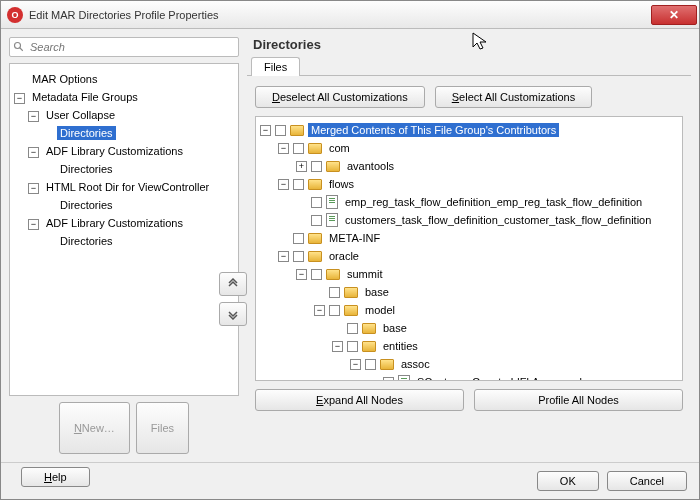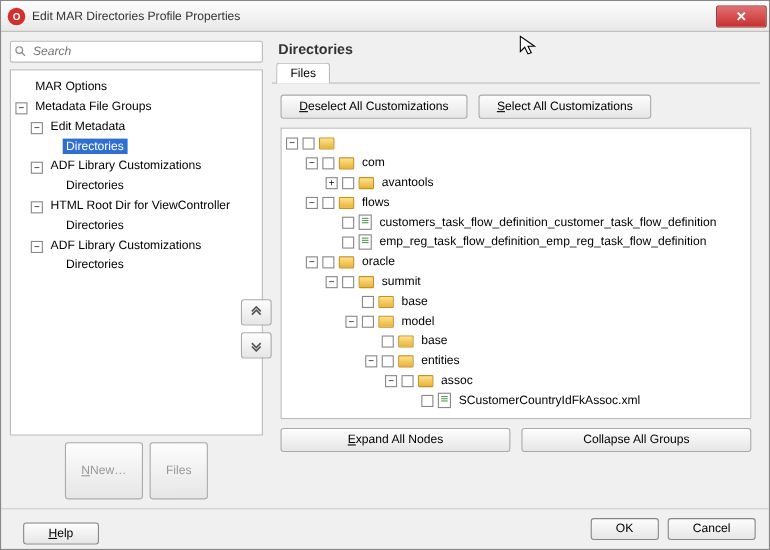--- a/index.html
+++ b/index.html
@@ -42,21 +42,21 @@
 .ft-exp { width:11px; height:11px; border:1px solid #888; display:inline-flex; align-items:center; justify-content:center; font-size:9px; line-height:1; margin-right:4px; background:#fff; cursor:pointer; flex-shrink:0;}
 .ft-noexp { width:15px; display:inline-block; flex-shrink:0;}
 .ft-check { width:11px; height:11px; border:1px solid #888; background:#fff; margin-right:4px; flex-shrink:0; cursor:pointer;}
 .ft-folder { width:14px; height:11px; background:linear-gradient(#ffe28a,#e8b439); border:1px solid #c89020; border-radius:1px; margin-right:4px; flex-shrink:0;}
 .ft-file { width:12px; height:14px; background:#fff; border:1px solid #888; margin-right:4px; flex-shrink:0; position:relative;}
 .ft-file::before{content:'';position:absolute;left:2px;top:2px;right:2px;height:1px;background:#5a9a5a;box-shadow:0 2px 0 #5a9a5a,0 4px 0 #5a9a5a;}
 .ft-row .txt { padding:1px 3px; }
 .ft-row.sel .txt { background:#2f6fd0; color:#fff; }
 .bottom-btns { display:flex; gap:10px; }
 .bottom-btns .wide-btn { flex:1; text-align:center; }
-.footer { display:flex; padding:8px 12px; border-top:1px solid #ccc; align-items:flex-end; }
+.footer { display:flex; padding:8px 12px; border-top:1px solid #ccc; align-items:flex-start; }
 .footer .left { flex:1; }
 .footer .btn2 { border:1px solid #888; background:linear-gradient(#fdfdfd,#e6e6e6); border-radius:3px; padding:3px 22px; cursor:pointer; margin-left:8px; }
 .underline { text-decoration: underline; }
 .cursor { position:absolute; left:472px; top:32px; pointer-events:none; }
 </style>
 </head>
 <body>
 
 <div class="window">
   <div class="titlebar">
@@ -78,21 +78,21 @@
         <div class="tree-row ind1">
             <span class="noexp"></span>
             <span class="lbl">MAR Options</span>
           </div>
         <div class="tree-row ind1">
             <span class="exp">−</span>
             <span class="lbl">Metadata File Groups</span>
           </div>
         <div class="tree-row ind2">
             <span class="exp">−</span>
-            <span class="lbl">Edit Metadata</span>
+            <span class="lbl">User Collapse</span>
           </div>
         <div class="tree-row ind3 selected">
             <span class="noexp"></span>
             <span class="lbl">Directories</span>
           </div>
         <div class="tree-row ind2">
             <span class="exp">−</span>
             <span class="lbl">ADF Library Customizations</span>
           </div>
         <div class="tree-row ind3">
@@ -145,50 +145,57 @@
         <div class="customization-btns">
           <div class="wide-btn"><span class="u">D</span><span style="display: inline;">eselect All Customizations</span></div>
           <div class="wide-btn"><span class="u">S</span><span style="display: inline;">elect All Customizations</span></div>
         </div>
 
         <div class="file-tree-wrap">
           <div class="ft-row sel" style="padding-left:4px">
               <span class="ft-exp">−</span>
               <span class="ft-check"></span>
               <span class="ft-folder"></span>
+              <span class="txt">Merged Contents of This File Group's Contributors</span>
             </div>
           <div class="ft-row" style="padding-left:22px">
               <span class="ft-exp">−</span>
               <span class="ft-check"></span>
               <span class="ft-folder"></span>
               <span class="txt">com</span>
             </div>
           <div class="ft-row" style="padding-left:40px">
               <span class="ft-exp">+</span>
               <span class="ft-check"></span>
               <span class="ft-folder"></span>
               <span class="txt">avantools</span>
             </div>
           <div class="ft-row" style="padding-left:22px">
               <span class="ft-exp">−</span>
               <span class="ft-check"></span>
               <span class="ft-folder"></span>
               <span class="txt">flows</span>
+            </div>
+          <div class="ft-row" style="padding-left:40px">
+              <span class="ft-noexp"></span>
+              <span class="ft-check"></span>
+              <span class="ft-file"></span>
+              <span class="txt">emp_reg_task_flow_definition_emp_reg_task_flow_definition</span>
             </div>
           <div class="ft-row" style="padding-left:40px">
               <span class="ft-noexp"></span>
               <span class="ft-check"></span>
               <span class="ft-file"></span>
               <span class="txt">customers_task_flow_definition_customer_task_flow_definition</span>
             </div>
-          <div class="ft-row" style="padding-left:40px">
-              <span class="ft-noexp"></span>
-              <span class="ft-check"></span>
-              <span class="ft-file"></span>
-              <span class="txt">emp_reg_task_flow_definition_emp_reg_task_flow_definition</span>
+          <div class="ft-row" style="padding-left:22px">
+              <span class="ft-noexp"></span>
+              <span class="ft-check"></span>
+              <span class="ft-folder"></span>
+              <span class="txt">META-INF</span>
             </div>
           <div class="ft-row" style="padding-left:22px">
               <span class="ft-exp">−</span>
               <span class="ft-check"></span>
               <span class="ft-folder"></span>
               <span class="txt">oracle</span>
             </div>
           <div class="ft-row" style="padding-left:40px">
               <span class="ft-exp">−</span>
               <span class="ft-check"></span>
@@ -228,21 +235,21 @@
           <div class="ft-row" style="padding-left:112px">
               <span class="ft-noexp"></span>
               <span class="ft-check"></span>
               <span class="ft-file"></span>
               <span class="txt">SCustomerCountryIdFkAssoc.xml</span>
             </div>
         </div>
 
         <div class="bottom-btns">
           <div class="wide-btn"><span class="u">E</span><span style="display: inline; text-align: center;">xpand All Nodes</span></div>
-          <div class="wide-btn">Collapse All Groups</div>
+          <div class="wide-btn">Profile All Nodes</div>
         </div>
       </div>
     </div>
   </div>
 
   <div class="footer">
     <div class="left">
       <span class="btn2"><span class="underline">H</span><span style="display: inline;">elp</span></span>
     </div>
     <span class="btn2">OK</span>

